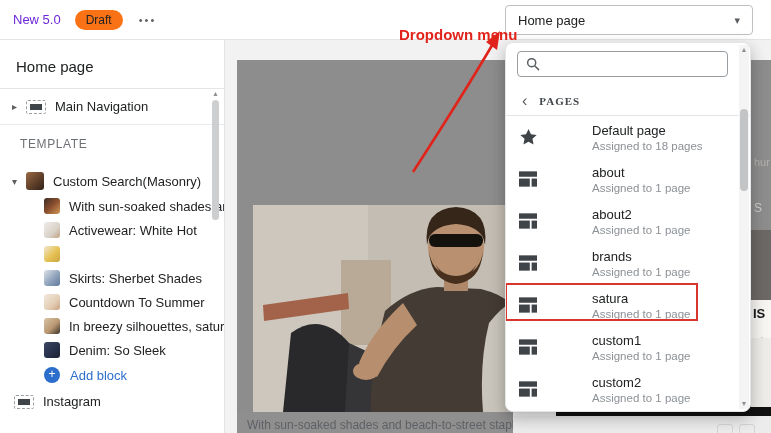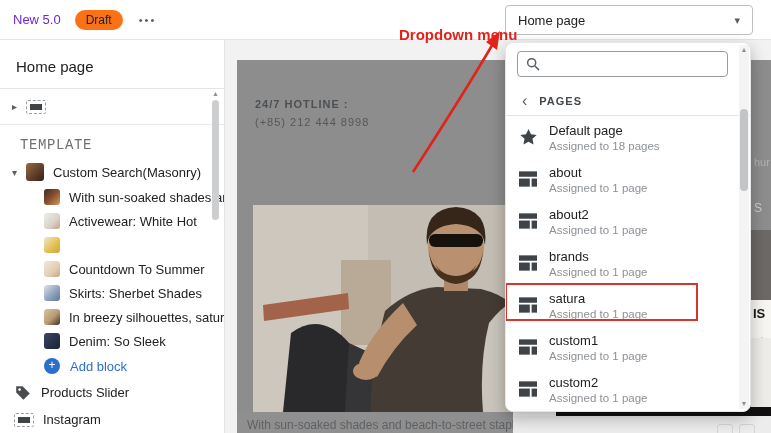--- a/index.html
+++ b/index.html
@@ -26,21 +26,21 @@
   .sidebar { position:absolute; left:0; top:40px; width:225px; height:393px; background:#fff;
              border-right:1px solid #e3e4e6; overflow:hidden; z-index:5; }
   .sb-header { padding:18px 16px 13px 16px; font-size:15px; color:#202223;
                border-bottom:1px solid #e3e4e6; }
   .row { display:flex; align-items:center; cursor:pointer; }
   .nav-row { height:36px; padding-left:12px; border-bottom:1px solid #e9eaec; }
   .caret-small { width:14px; color:#5c5f62; font-size:10px; }
   .dashed-icon { width:20px; height:14px; border:1px dashed #9a9da1; border-radius:2px;
                  display:flex; align-items:center; justify-content:center; margin-right:9px; flex:none; }
   .dashed-icon i { display:block; width:12px; height:6px; background:#3f4449; }
-  .tmpl-label { margin:12px 0 6px 20px; font-size:14px; color:#6d7175; letter-spacing:.6px;font-family:Liberation Mono, monospace; }
+  .tmpl-label { margin:12px 0 17px 20px; font-size:12px; color:#6d7175; letter-spacing:.6px; }
   .group-row { height:26px; padding-left:12px; }
   .thumb { width:18px; height:18px; border-radius:3px; margin-right:9px; flex:none; }
   .block-row { height:24px; padding-left:44px; }
   .block-row .thumb { width:16px; height:16px; }
   .block-row span.lbl { white-space:nowrap; overflow:hidden; }
   .t-group{background:linear-gradient(135deg,#9a6a44,#5a3c27 60%,#31221a);}
   .t1{background:linear-gradient(135deg,#3a2c24,#8a4f2e 50%,#d49a5a);}
   .t2{background:linear-gradient(135deg,#efece8,#d9d2c9 60%,#c2a183);}
   .t3{background:linear-gradient(135deg,#f0e6d2,#e6c254 55%,#caa53e);}
   .t4{background:linear-gradient(135deg,#dfe3e8,#8fa3bc 55%,#5f7899);}
@@ -82,22 +82,22 @@
            z-index:30; overflow:hidden; }
   .search-wrap { margin:8px 22px 8px 11px; height:26px; border:1px solid #989da2; border-radius:4px;
                  display:flex; align-items:center; padding:0 8px; }
   .search-wrap svg { flex:none; margin-right:8px; }
   .search-wrap input { border:0; outline:0; width:100%; font-family:"Liberation Sans",sans-serif;
                        font-size:13px; color:#202223; background:transparent; }
   .search-wrap input::placeholder { color:#6d7175; }
   .pages-header { display:flex; align-items:center; padding:10px 16px 8px 16px;
                   border-bottom:1px solid #e3e4e6; }
   .pages-header .back { color:#5c5f62; font-size:16px; line-height:12px; margin-right:12px; cursor:pointer; }
-  .pages-header .lbl { font-size:11px; font-weight:bold; color:#42474c; letter-spacing:1px; }
-  .pd-item { height:42px; display:flex; align-items:center; padding-left:12px; cursor:pointer; }
+  .pages-header .lbl { font-size:11px; font-weight:bold; color:#42474c; letter-spacing:1px;font-family:Liberation Serif, serif; }
+  .pd-item { height:42px; display:flex; align-items:center; padding-left:12px; cursor:pointer;gap:43px; }
   .pd-ic { width:20px; margin-right:11px; flex:none; display:flex; justify-content:center; }
   .pd-txt .t { font-size:13px; color:#202223; }
   .pd-txt .s { font-size:11.5px; color:#8c9196; margin-top:2px; }
   .red-box { position:absolute; left:-1px; top:240px; width:193px; height:38px;
              border:2px solid #d8352d; z-index:5; pointer-events:none; }
   .pd-scroll { position:absolute; right:1px; top:2px; width:10px; height:364px; background:#f4f4f4; }
   .pd-scroll .arr { color:#8c9196; font-size:7px; text-align:center; line-height:10px; }
   .pd-scroll .arr.down { position:absolute; bottom:0; left:0; right:0; }
   .pd-scroll .thumb-bar { position:absolute; top:64px; left:1px; width:8px; height:82px; background:#c3c4c6; border-radius:4px; }
 
@@ -121,20 +121,21 @@
 </div>
 
 <div class="sidebar">
   <div class="sb-header">Home page</div>
 
   <div class="row nav-row">
     <span class="caret-small">▸</span>
     <span class="dashed-icon">
         <i></i>
       </span>
+    <span>Main Navigation</span>
   </div>
 
   <div class="tmpl-label">TEMPLATE</div>
 
   <div class="row group-row">
     <span class="caret-small">▾</span>
     <span class="thumb t-group"></span>
     <span>Custom Search(Masonry)</span>
   </div>
 
@@ -143,71 +144,60 @@
     <span class="lbl">With sun-soaked shades an...</span>
   </div>
   <div class="row block-row">
     <span class="thumb t2"></span>
     <span class="lbl">Activewear: White Hot</span>
   </div>
   <div class="row block-row">
     <span class="thumb t3"></span>
   </div>
   <div class="row block-row">
+    <span class="thumb t4"></span>
+    <span class="lbl">Skirts: Sherbet Shades</span>
+  </div>
+  <div class="row block-row">
     <span class="thumb t5"></span>
     <span class="lbl">Countdown To Summer</span>
-  </div>
-  <div class="row block-row">
-    <span class="thumb t4"></span>
-    <span class="lbl">Skirts: Sherbet Shades</span>
   </div>
   <div class="row block-row">
     <span class="thumb t6"></span>
     <span class="lbl">In breezy silhouettes, satura...</span>
   </div>
   <div class="row block-row">
     <span class="thumb t7"></span>
     <span class="lbl">Denim: So Sleek</span>
   </div>
 
   <div class="row add-row">
     <span class="plus-circ">+</span>
     <span>Add block</span>
   </div>
 
-  <div class="row section-row">
-    <svg class="tag-icon" viewBox="0 0 18 18">
-      <path d="M2.2 2.2 h6.4 l7.2 7.2 -6.4 6.4 -7.2 -7.2 z" fill="#4a4d50"></path>
-      <circle cx="5.6" cy="5.6" r="1.3" fill="#fff"></circle>
-    </svg>
-    <span>Products Slider</span>
-  </div>
   <div class="row section-row">
     <span class="dashed-icon">
         <i></i>
       </span>
     <span>Instagram</span>
   </div>
   <div class="row section-row">
     
     
   </div>
 
   <div class="sb-scroll">
     <div class="arr">▲</div>
     <div class="thumb-bar"></div>
   </div>
 </div>
 
 <div class="canvas">
   <div class="hero">
-    <div class="hotline">
-      <div class="l1">24/7 HOTLINE :</div>
-      <div class="l2">(+85) 212 444 8998</div>
-    </div>
 
     <div class="photo">
       <svg width="260" height="207" viewBox="0 0 260 207">
         <rect width="260" height="207" fill="#d3ccc1"></rect>
         <rect x="0" y="0" width="115" height="207" fill="#ddd7cd"></rect>
         <rect x="88" y="55" width="50" height="85" fill="#c6b7a3"></rect>
         <path d="M10 100 L95 88 L96 104 L11 116 Z" fill="#b06a50"></path>
         <path d="M38 128 Q68 106 96 138 L106 207 L30 207 Z" fill="#2d2c2e"></path>
         <path d="M96 138 L122 150 L127 207 L92 207 Z" fill="#3a393c"></path>
         <path d="M132 106 Q156 84 184 82 L228 84 Q252 90 260 102 L260 207 L118 207 Q116 168 132 106 Z" fill="#4a4038"></path>

